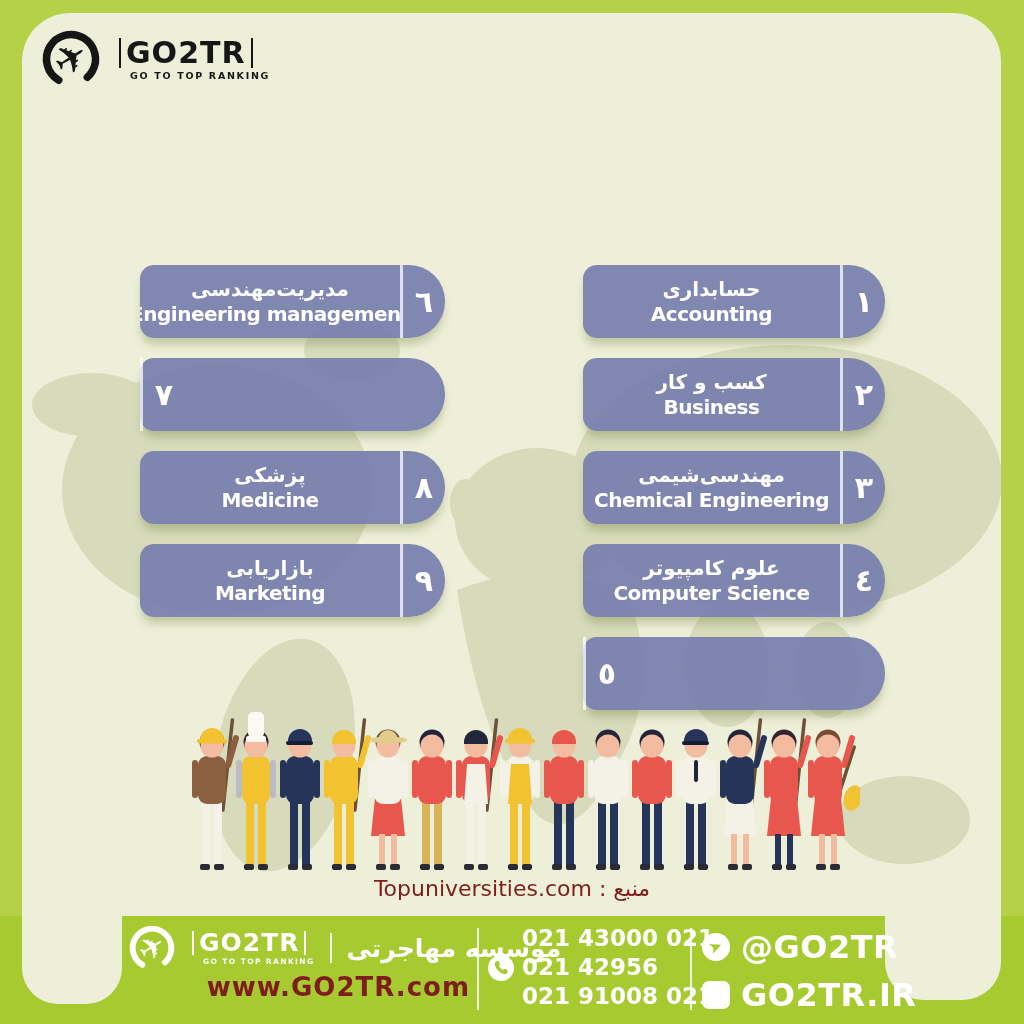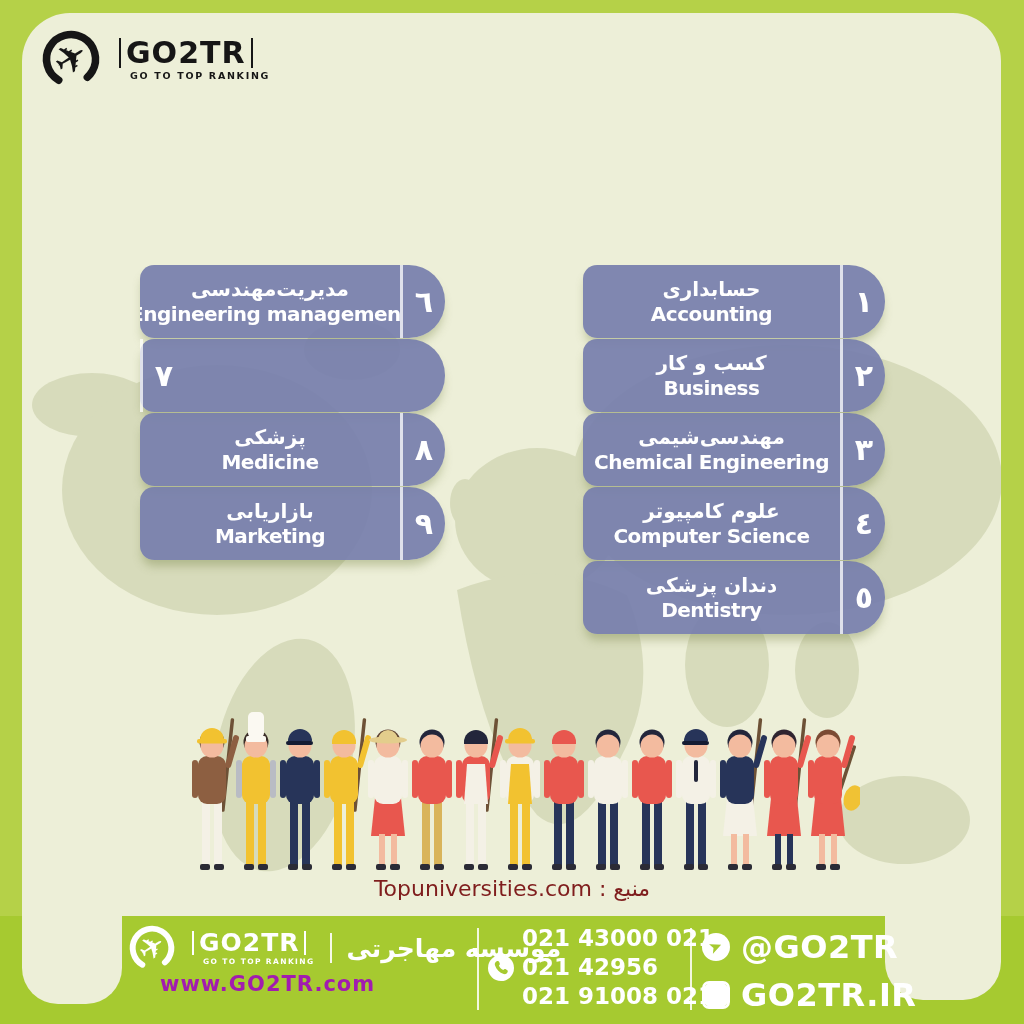--- a/index.html
+++ b/index.html
@@ -27,21 +27,21 @@
   
   .banner{position:absolute;left:80px;top:111px;width:873px;height:107px;background:#9c1f58;
           border-radius:42px;box-shadow:0 8px 14px rgba(110,55,85,.30), inset 0 -7px 10px rgba(0,0,0,.10);
           display:flex;align-items:center;justify-content:center;}
   .banner-text{color:#ffffff;font-size:42px;font-weight:bold;white-space:nowrap;direction:rtl;}
 
   
   .map{position:absolute;left:22px;top:235px;opacity:.5;}
 
   
-  .col{position:absolute;display:flex;flex-direction:column;gap:1px;}
+  .col{position:absolute;display:flex;flex-direction:column;gap:20px;}
   .col-right{left:583px;top:265px;width:302px;}
   .col-left{left:140px;top:265px;width:305px;}
   .pill{height:73px;background:rgba(118,126,173,0.92);border-radius:14px 36px 36px 14px;
         display:flex;box-shadow:0 8px 10px -2px rgba(105,120,55,.35);}
   .pill-text{flex:1;display:flex;flex-direction:column;align-items:center;justify-content:center;gap:3px;overflow:hidden;}
   .pill-fa{color:#fff;font-size:20px;font-weight:bold;direction:rtl;line-height:22px;}
   .pill-en{color:#fff;font-size:20px;font-weight:bold;letter-spacing:-0.5px;line-height:22px;white-space:nowrap;}
   .pill-num{width:42px;border-left:3px solid rgba(255,255,255,.75);display:flex;align-items:center;justify-content:center;
             color:#fff;font-size:30px;font-weight:bold;}
 
@@ -53,21 +53,21 @@
   .source .site{font-weight:normal;}
 
   
   .f-left{position:absolute;left:126px;top:922px;display:flex;align-items:center;gap:9px;color:#ffffff;}
   .f-left .logo-mark{width:52px;height:52px;}
   .f-left .wm-text{font-size:25px;line-height:25px;}
   .f-left .wm-bar{height:24px;}
   .f-left .wm-tag{font-size:7.5px;letter-spacing:1.4px;}
   .f-org{font-size:25px;font-weight:bold;direction:rtl;margin-right:22px;}
   .f-sep{width:2px;height:30px;background:rgba(255,255,255,.9);margin:0 6px;}
-  .f-site{position:absolute;left:160px;top:972px;width:310px;text-align:left;color:#a21caf;font-size:21px;font-weight:bold;letter-spacing:1px;}
+  .f-site{position:absolute;left:160px;top:972px;width:310px;text-align:right;color:#7f1d1d;font-size:26px;font-weight:bold;letter-spacing:1px;}
   .f-div{position:absolute;top:928px;width:2px;height:82px;background:rgba(255,255,255,.85);}
   .f-div1{left:477px;} .f-div2{left:690px;}
   .f-phones{position:absolute;left:488px;top:924px;display:flex;align-items:center;gap:8px;color:#fff;}
   .phone-badge{width:26px;height:26px;border-radius:50%;background:#fff;display:flex;align-items:center;justify-content:center;}
   .phone-lines{display:flex;flex-direction:column;}
   .phone-line{font-size:23px;font-weight:bold;line-height:29px;white-space:nowrap;}
   .f-social{position:absolute;left:702px;top:928px;display:flex;flex-direction:column;gap:10px;color:#fff;}
   .s-row{display:flex;align-items:center;gap:11px;}
   .s-badge{width:28px;height:28px;border-radius:50%;background:#fff;display:flex;align-items:center;justify-content:center;}
   .tg-glyph{color:#a6ca30;font-size:16px;transform:rotate(-22deg);line-height:1;}
@@ -141,24 +141,20 @@
         <div class="pill-num">٣</div>
       </div>
       <div class="pill">
         <div class="pill-text">
           <div class="pill-fa">علوم کامپیوتر</div>
           <div class="pill-en">Computer Science</div>
         </div>
         <div class="pill-num">٤</div>
       </div>
       <div class="pill">
-        <div class="pill-text">
-          <div class="pill-fa">دندان پزشکی</div>
-          <div class="pill-en">Dentistry</div>
-        </div>
         <div class="pill-num">٥</div>
       </div>
     </div>
   <div class="col col-left" id="col-left">
       <div class="pill">
         <div class="pill-text">
           <div class="pill-fa">مدیریت‌مهندسی</div>
           <div class="pill-en">Engineering management</div>
         </div>
         <div class="pill-num">٦</div>

